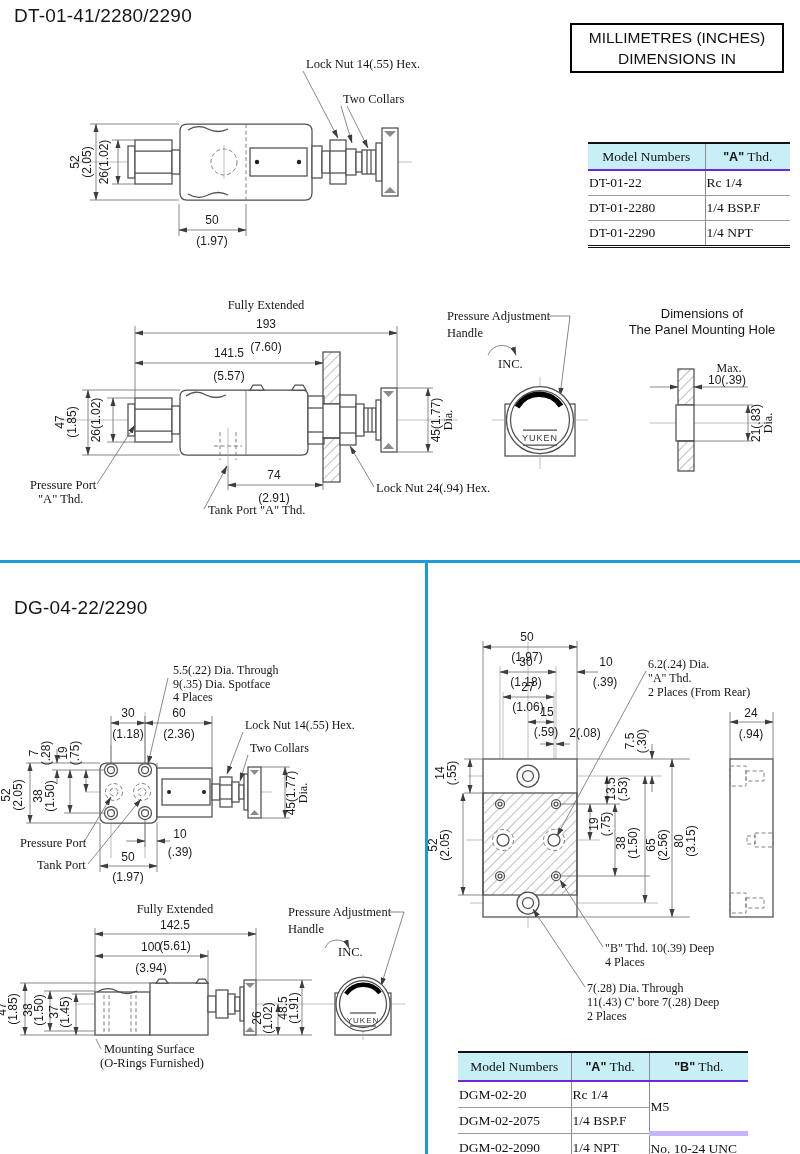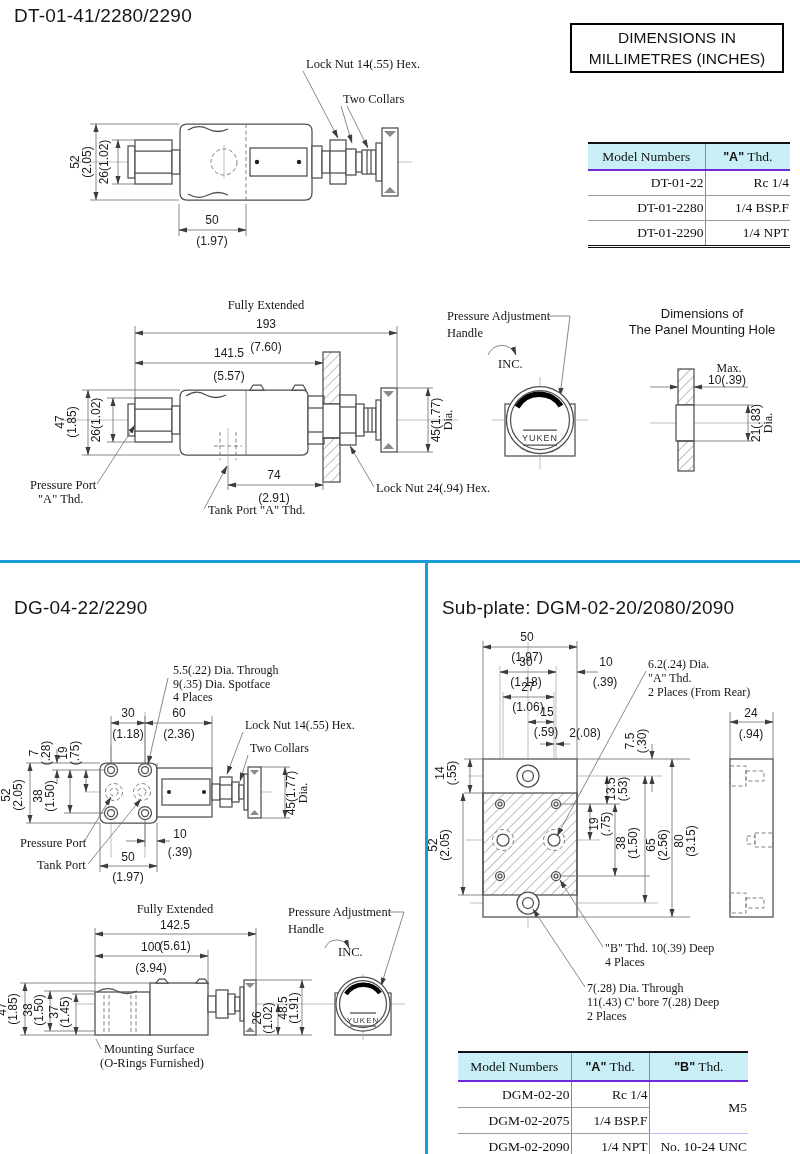--- a/index.html
+++ b/index.html
@@ -11,21 +11,21 @@
   #t-dg{left:14px;top:597px;}
   #t-dgm{left:442px;top:597px;}
   #dims-box{position:absolute;left:570px;top:23px;width:210px;border:2px solid #000;
             text-align:center;font:15.5px/21px "Liberation Sans",sans-serif;color:#111;padding:2px 0;}
   #divider-h{position:absolute;left:0;top:560px;width:800px;height:3px;}
   #divider-v{position:absolute;left:425px;top:560px;width:3px;height:594px;}
   table.cat{position:absolute;border-collapse:collapse;table-layout:fixed;
             font-family:"Liberation Serif",serif;font-size:13.5px;color:#111;
             border-top:2px solid #111;border-bottom:3px double #111;}
   table.cat th{font-weight:normal;border-bottom:2px solid #6d28d9;text-align:center;}
-  table.cat td{border-bottom:1px solid #9a9a9a;text-align:right;}
+  table.cat td{border-bottom:1px solid #9a9a9a;text-align:left;}
   table.cat tr.last td{border-bottom:none;margin-top:27px;}
   table.cat th+th, table.cat td+td{border-left:1px solid #8a8a8a;}
   #table-dt{left:588px;top:142px;}
   #table-dt th{height:23px;} #table-dt td{height:22px;}
   #table-dgm{left:458px;top:1051px;}
   #table-dgm th{height:25px;} #table-dgm td{height:23px;}
   .bq{font-family:"Liberation Sans",sans-serif;font-weight:bold;font-size:12.5px;}
   
   .ol{fill:none;stroke:#4f4f4f;stroke-width:1.25;}
   .of{fill:#fff;stroke:#4f4f4f;stroke-width:1.25;}
@@ -516,22 +516,22 @@
     <line class="dl" x1="730" y1="759" x2="730" y2="712"></line>
         <line class="dl" x1="773" y1="759" x2="773" y2="712"></line>
     <line class="dl" x1="730" y1="722" x2="773" y2="722" marker-start="url(#aR)" marker-end="url(#aR)"></line>
     <text class="ds" text-anchor="middle" x="751" y="717">24</text>
     <text class="ds" text-anchor="middle" x="751" y="738">(.94)</text>
   </g>
 </svg>
 
 <div class="sect-title" id="t-dt">DT-01-41/2280/2290</div>
 <div id="dims-box">
+  <div>MILLIMETRES (INCHES)</div>
   <div>DIMENSIONS IN</div>
-  <div>MILLIMETRES (INCHES)</div>
 </div>
 
 <table class="cat" id="table-dt">
   <colgroup>
         <col style="width:117px">
         <col style="width:85px">
       </colgroup>
   <thead>
     <tr>
       <th class="hd-bg" style="background: rgb(201, 239, 246);">Model Numbers</th>
@@ -551,40 +551,39 @@
       <td>DT-01-2290</td>
       <td>1/4 NPT</td>
     </tr>
   </tbody>
 </table>
 
 <div id="divider-h" class="accent-bg" style="background: rgb(27, 156, 214);"></div>
 <div id="divider-v" class="accent-bg" style="background: rgb(27, 156, 214);"></div>
 
 <div class="sect-title" id="t-dg">DG-04-22/2290</div>
-<div class="sect-title" id="t-dgm">Sub-plate: DGM-02-20/2080/2090</div>
 
 <table class="cat" id="table-dgm">
   <colgroup>
         <col style="width:113px">
         <col style="width:78px">
         <col style="width:99px">
       </colgroup>
   <thead>
     <tr>
       <th class="hd-bg" style="background: rgb(201, 239, 246);">Model Numbers</th>
       <th class="hd-bg" style="background: rgb(201, 239, 246);"><span class="bq">"A"</span><span> Thd.</span></th>
       <th class="hd-bg" style="background: rgb(201, 239, 246);"><span class="bq">"B"</span><span> Thd.</span></th>
     </tr>
   </thead>
   <tbody>
     <tr>
       <td>DGM-02-20</td>
       <td>Rc 1/4</td>
-      <td rowspan="2" style="border-bottom:1px solid #c4b5fd">M5</td>
+      <td rowspan="2" style="border-bottom:5px solid #c4b5fd">M5</td>
     </tr>
     <tr>
       <td>DGM-02-2075</td>
       <td>1/4 BSP.F</td>
     </tr>
     <tr class="last">
       <td>DGM-02-2090</td>
       <td>1/4 NPT</td>
       <td>No. 10-24 UNC</td>
     </tr>

